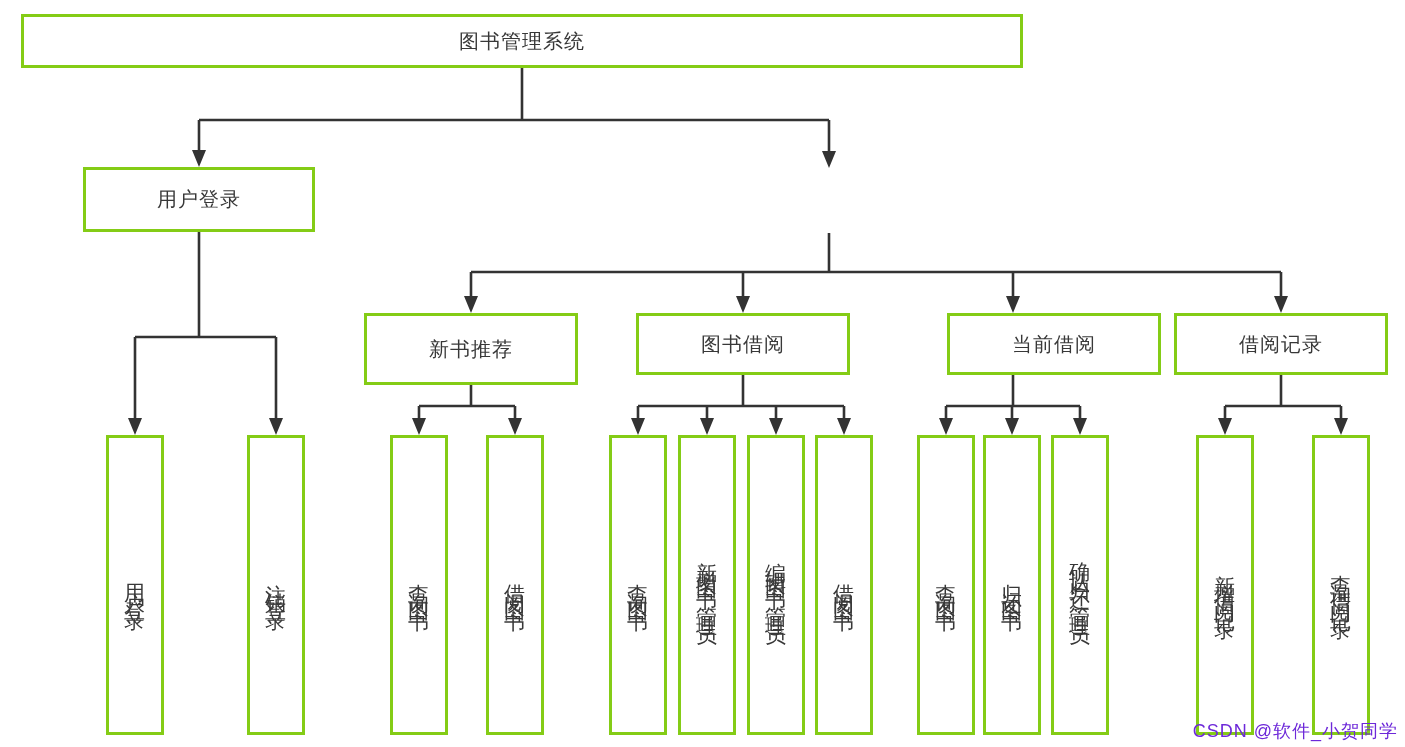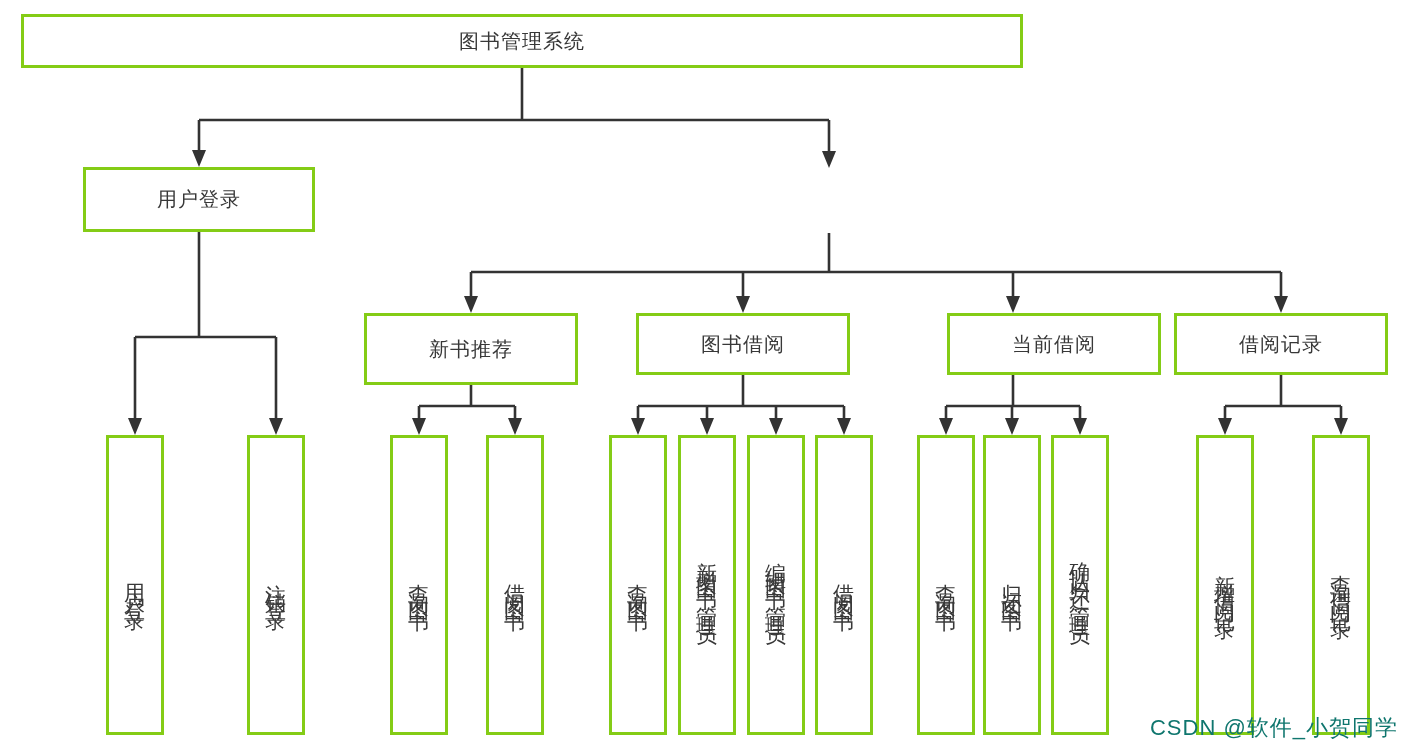--- a/index.html
+++ b/index.html
@@ -41,22 +41,22 @@
     text-orientation: upright;
     letter-spacing: 9px;
     font-size: 21px;
     line-height: 1;
   }
   .watermark {
     position: absolute;
     right: 7px;
     bottom: 4px;
     z-index: 3;
-    color: #0f766e;
-    font-size: 22px;
+    color: #6d28d9;
+    font-size: 18px;
     letter-spacing: 1px;
     white-space: nowrap;
   }
 </style>
 </head>
 <body>
 
 <div id="canvas">
 
   <svg id="wires" viewBox="0 0 1405 747" xmlns="http://www.w3.org/2000/svg">

